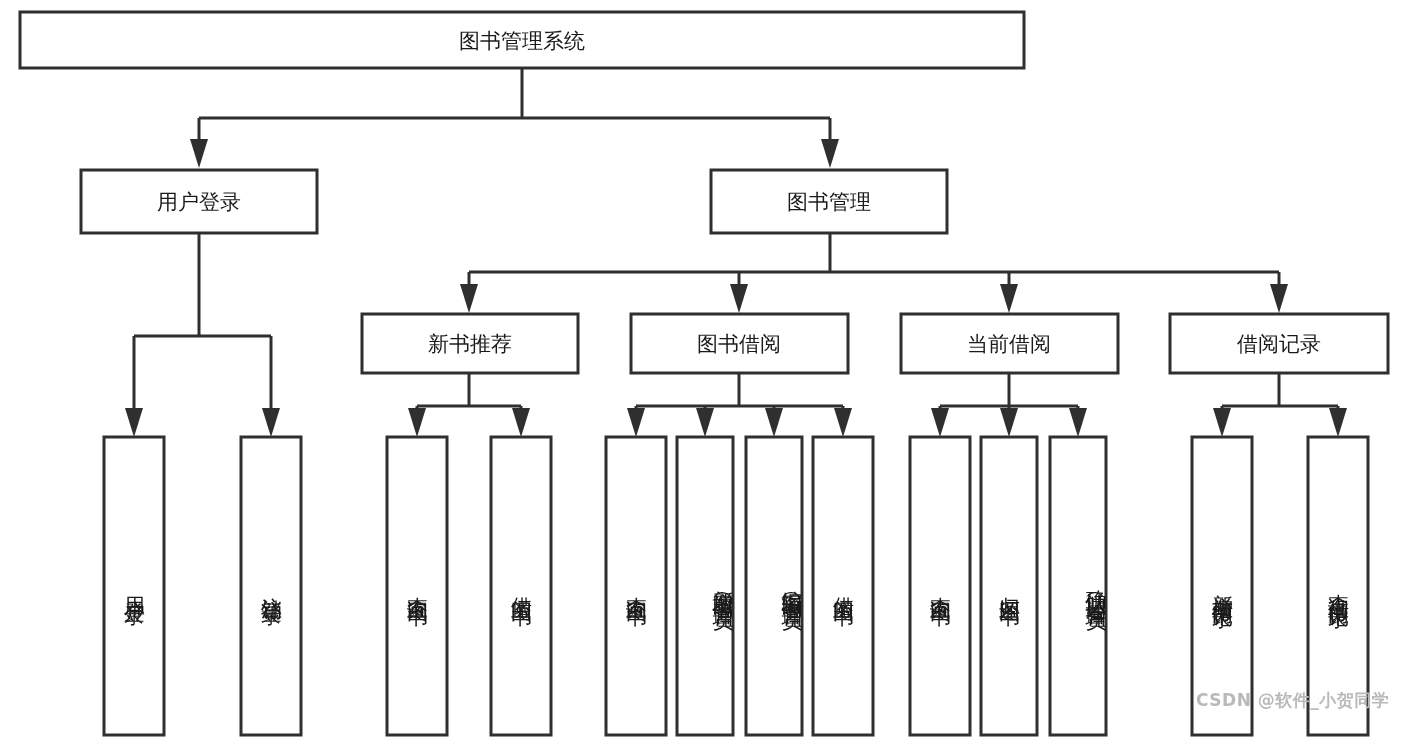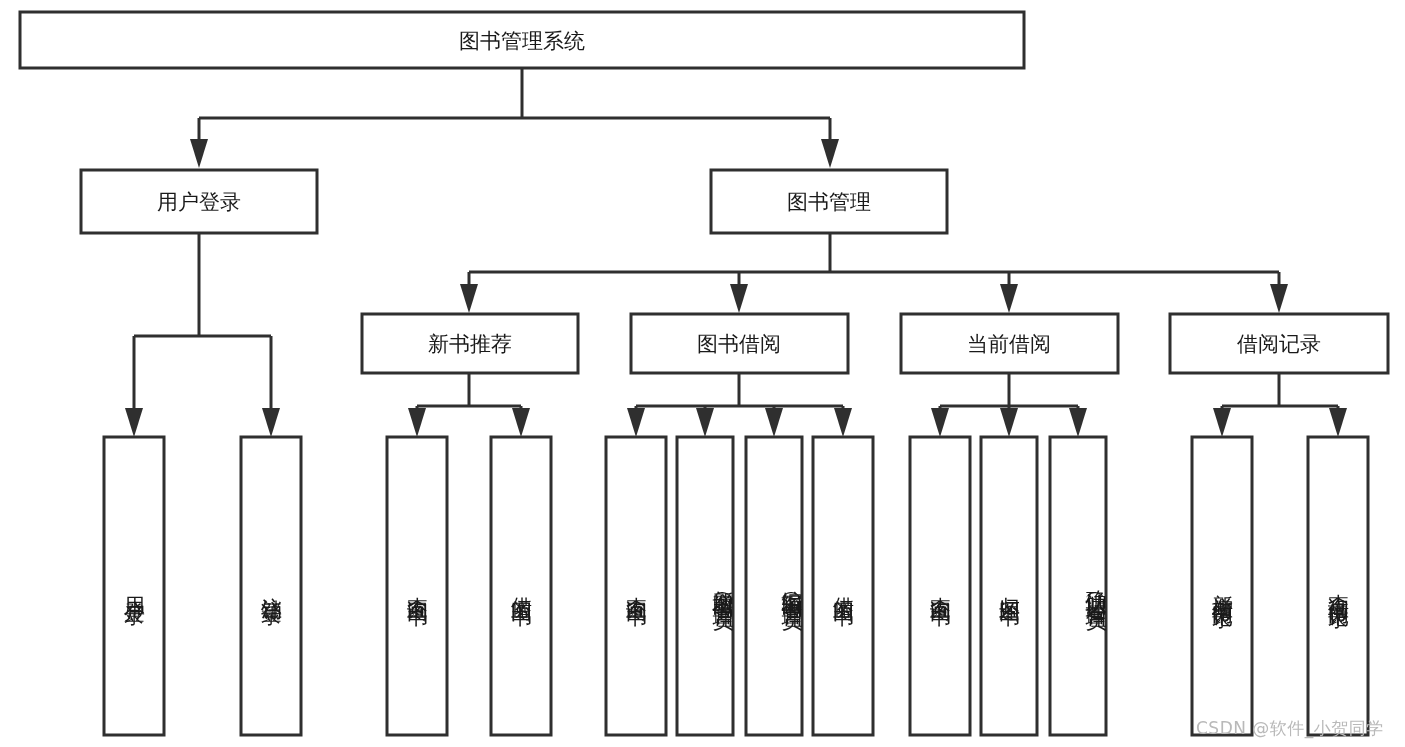--- a/index.html
+++ b/index.html
@@ -214,15 +214,15 @@
   <div class="leaf-label-wrap" style="left:746px; top:437px; width:56px; height:298px; align-items:flex-start;">编辑图书（管理员）</div>
   <div class="leaf-label-wrap" style="left:813px; top:437px; width:60px; height:298px;">借阅图书</div>
 
   <div class="leaf-label-wrap" style="left:910px; top:437px; width:60px; height:298px;">查询图书</div>
   <div class="leaf-label-wrap" style="left:981px; top:437px; width:56px; height:298px;">归还图书</div>
   <div class="leaf-label-wrap" style="left:1050px; top:437px; width:56px; height:298px; align-items:flex-start;">确认归还（管理员）</div>
 
   <div class="leaf-label-wrap" style="left:1192px; top:437px; width:60px; height:298px;">新增借阅记录</div>
   <div class="leaf-label-wrap" style="left:1308px; top:437px; width:60px; height:298px;">查询借阅记录</div>
 
-  <div class="watermark" style="left:1196px; top:717px;">CSDN @软件_小贺同学</div>
+  <div class="watermark" style="left:1196px; top:689px;font-weight:bold;">CSDN @软件_小贺同学</div>
 
 </div>
 
 </body></html>

